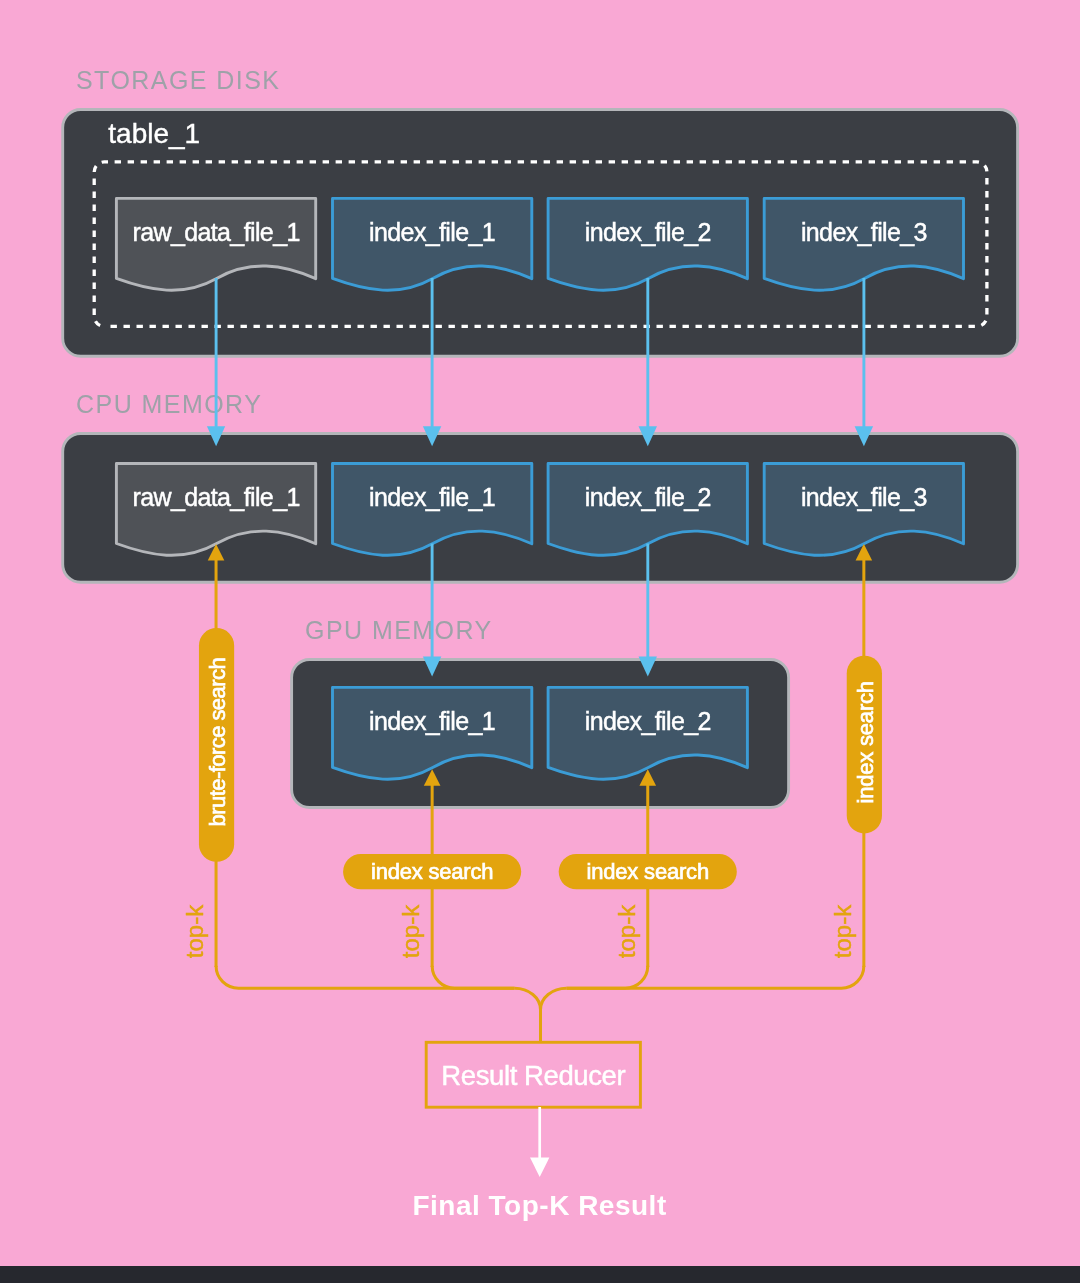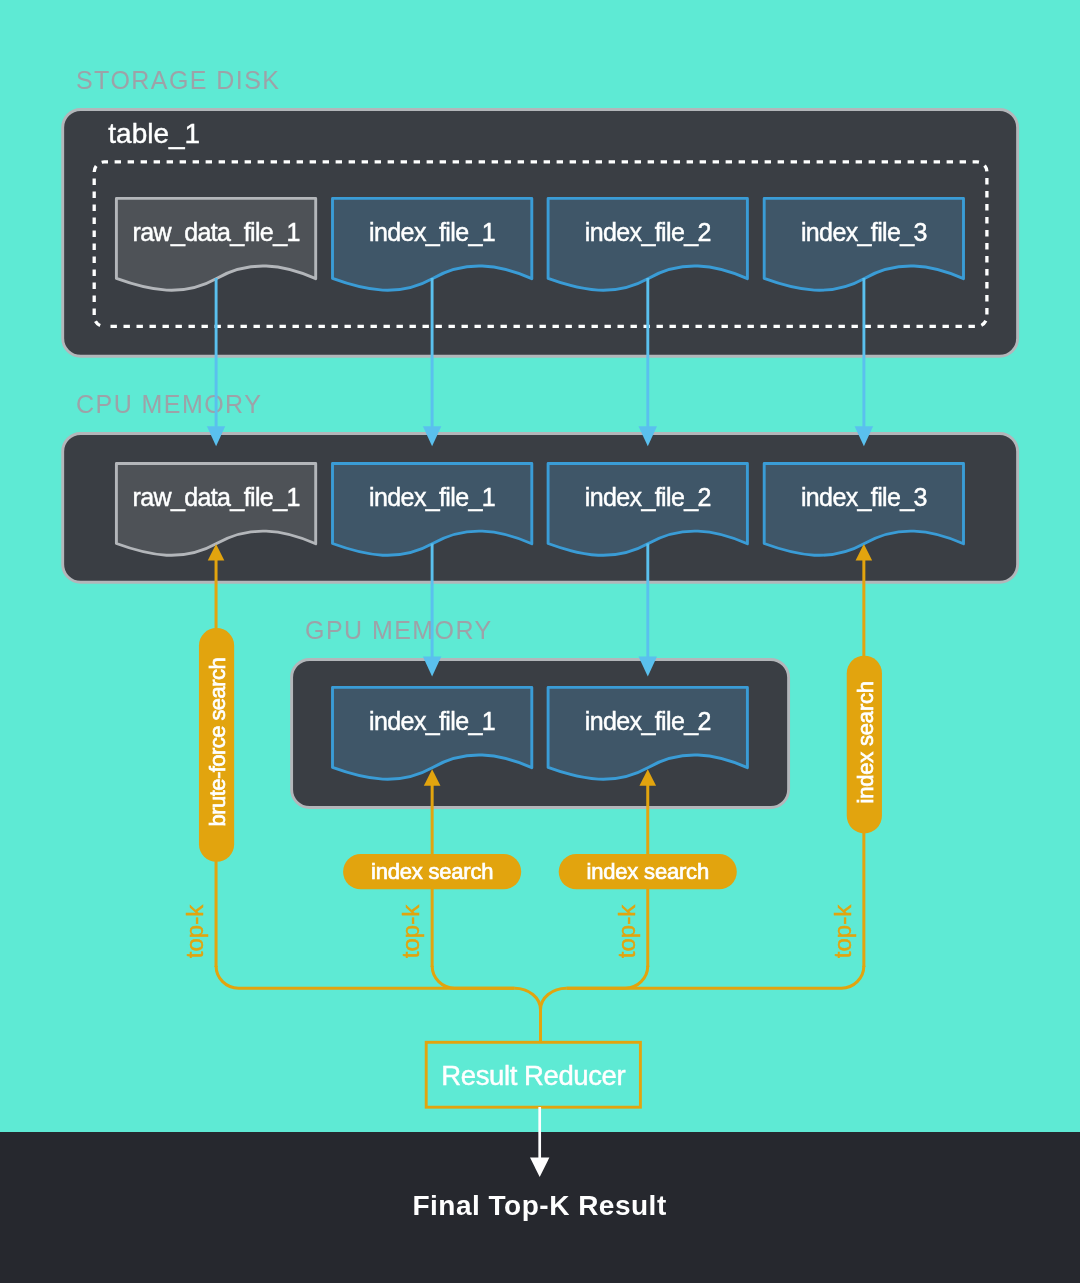--- a/index.html
+++ b/index.html
@@ -1,19 +1,19 @@
 <!DOCTYPE html>
 <html><head>
 <meta charset="utf-8">
 <title>Vector Search Architecture</title>
 <style>
   html,body{margin:0;padding:0;}
   body{width:1080px;height:1283px;overflow:hidden;background:#26282E;
        font-family:"Liberation Sans",sans-serif;}
-  #stage{position:relative;width:1080px;height:1132px;background:#5eead4;}
+  #stage{position:relative;width:1080px;height:1266px;background:#f9a8d4;}
   #svgroot{position:absolute;left:0;top:0;display:block;}
   text{font-family:"Liberation Sans",sans-serif;white-space:pre;}
   .sec-label   {font-size:25px;  letter-spacing:1.45px; fill:#9EA2A8;}
   .tbl-label   {font-size:28px;  fill:#FFFFFF; stroke:#FFFFFF; stroke-width:0.4px; paint-order:stroke;}
   .file-label  {font-size:25px;  letter-spacing:-0.62px; fill:#FFFFFF; stroke:#FFFFFF; stroke-width:0.45px; paint-order:stroke;}
   .pill-label  {font-size:22px;  letter-spacing:-0.2px;  fill:#FFFFFF; stroke:#FFFFFF; stroke-width:0.7px; paint-order:stroke;}
   .pill-label-long{letter-spacing:-0.55px;}
   .topk-label  {font-size:24px;  fill:#E3A40E; stroke:#E3A40E; stroke-width:0.45px; paint-order:stroke;}
   .reducer-label{font-size:27.5px; letter-spacing:-0.4px; fill:#FFFFFF; stroke:#FFFFFF; stroke-width:0.45px; paint-order:stroke;}
   .final-label {font-size:28px;  font-weight:bold; letter-spacing:0.5px; fill:#FFFFFF;}

